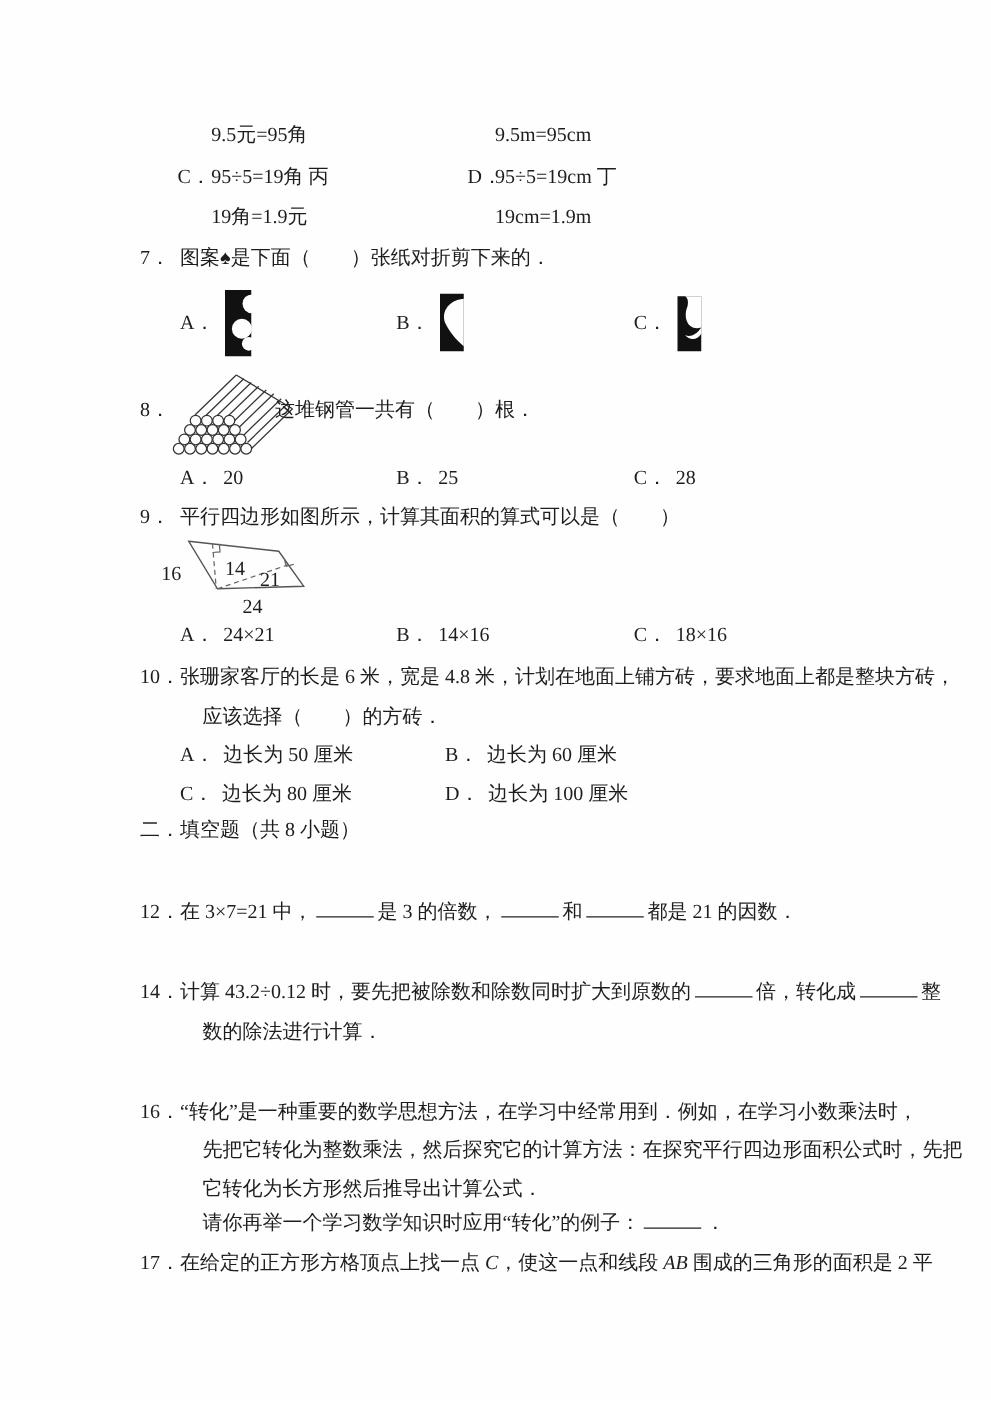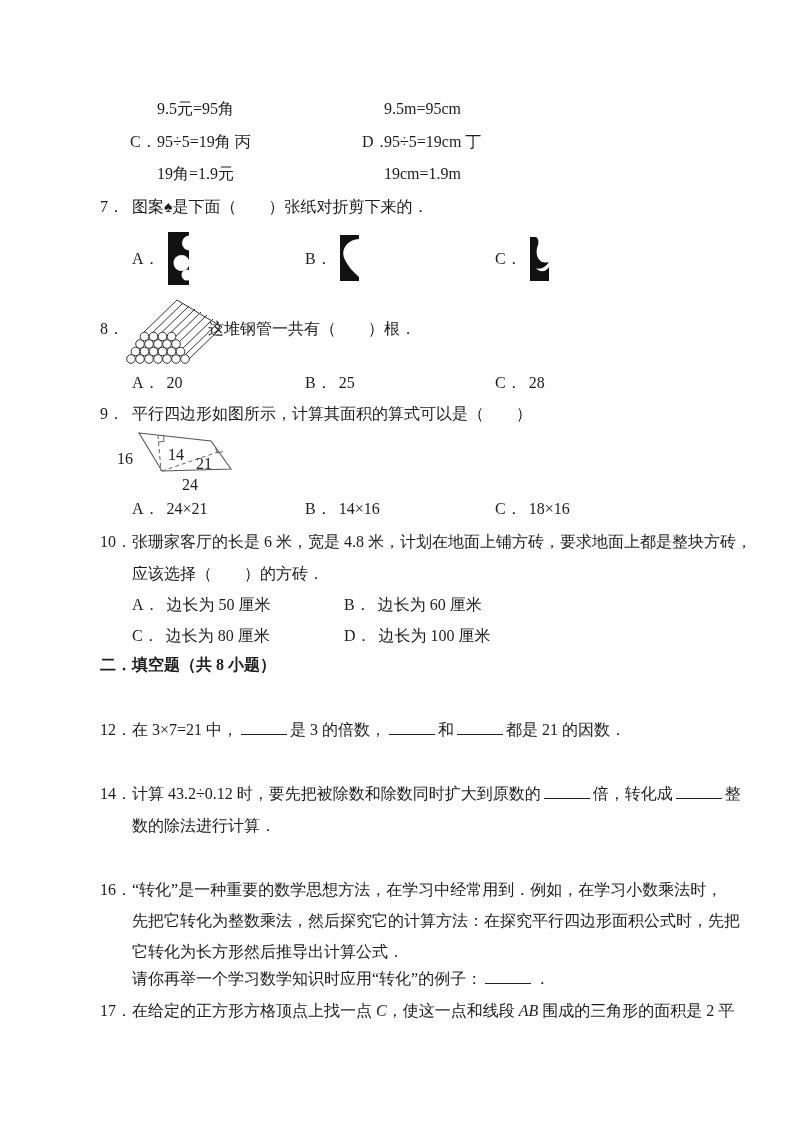--- a/index.html
+++ b/index.html
@@ -1,27 +1,27 @@
 <!DOCTYPE html>
 <html><head>
 <meta charset="utf-8">
 <style>
   html,body{margin:0;padding:0;background:#ffffff;}
   .page{
     position:relative;width:793px;height:1122px;background:#fefefe;
     font-family:"Liberation Serif","DejaVu Serif",serif;
     color:#1d1d1d;font-size:16px;overflow:hidden;
   }
-  .row{position:absolute;left:100px;right:36px;height:26px;line-height:26px;white-space:nowrap;}
+  .row{position:absolute;left:112px;right:36px;height:26px;line-height:26px;white-space:nowrap;}
   .pos{position:absolute;top:0;}
   .qnum{display:inline-block;min-width:32px;}
-  .indent{display:inline-block;margin-left:32px;}
+  .indent{display:inline-block;margin-left:50px;}
   .blank{display:inline-block;width:46px;height:3px;border-bottom:1.3px solid #222;margin:0 3px;}
   .it{font-style:italic;}
-  .bold{font-weight:bold;}
+  .bold{font-weight:normal;}
   .optcell{position:absolute;top:0;display:flex;align-items:center;gap:7px;height:100%;}
   .shape-row{height:66px;}
   svg{display:block;}
   text{font-family:"Liberation Serif","DejaVu Serif",serif;}
 </style>
 </head>
 <body>
 
 <div class="page">
 

